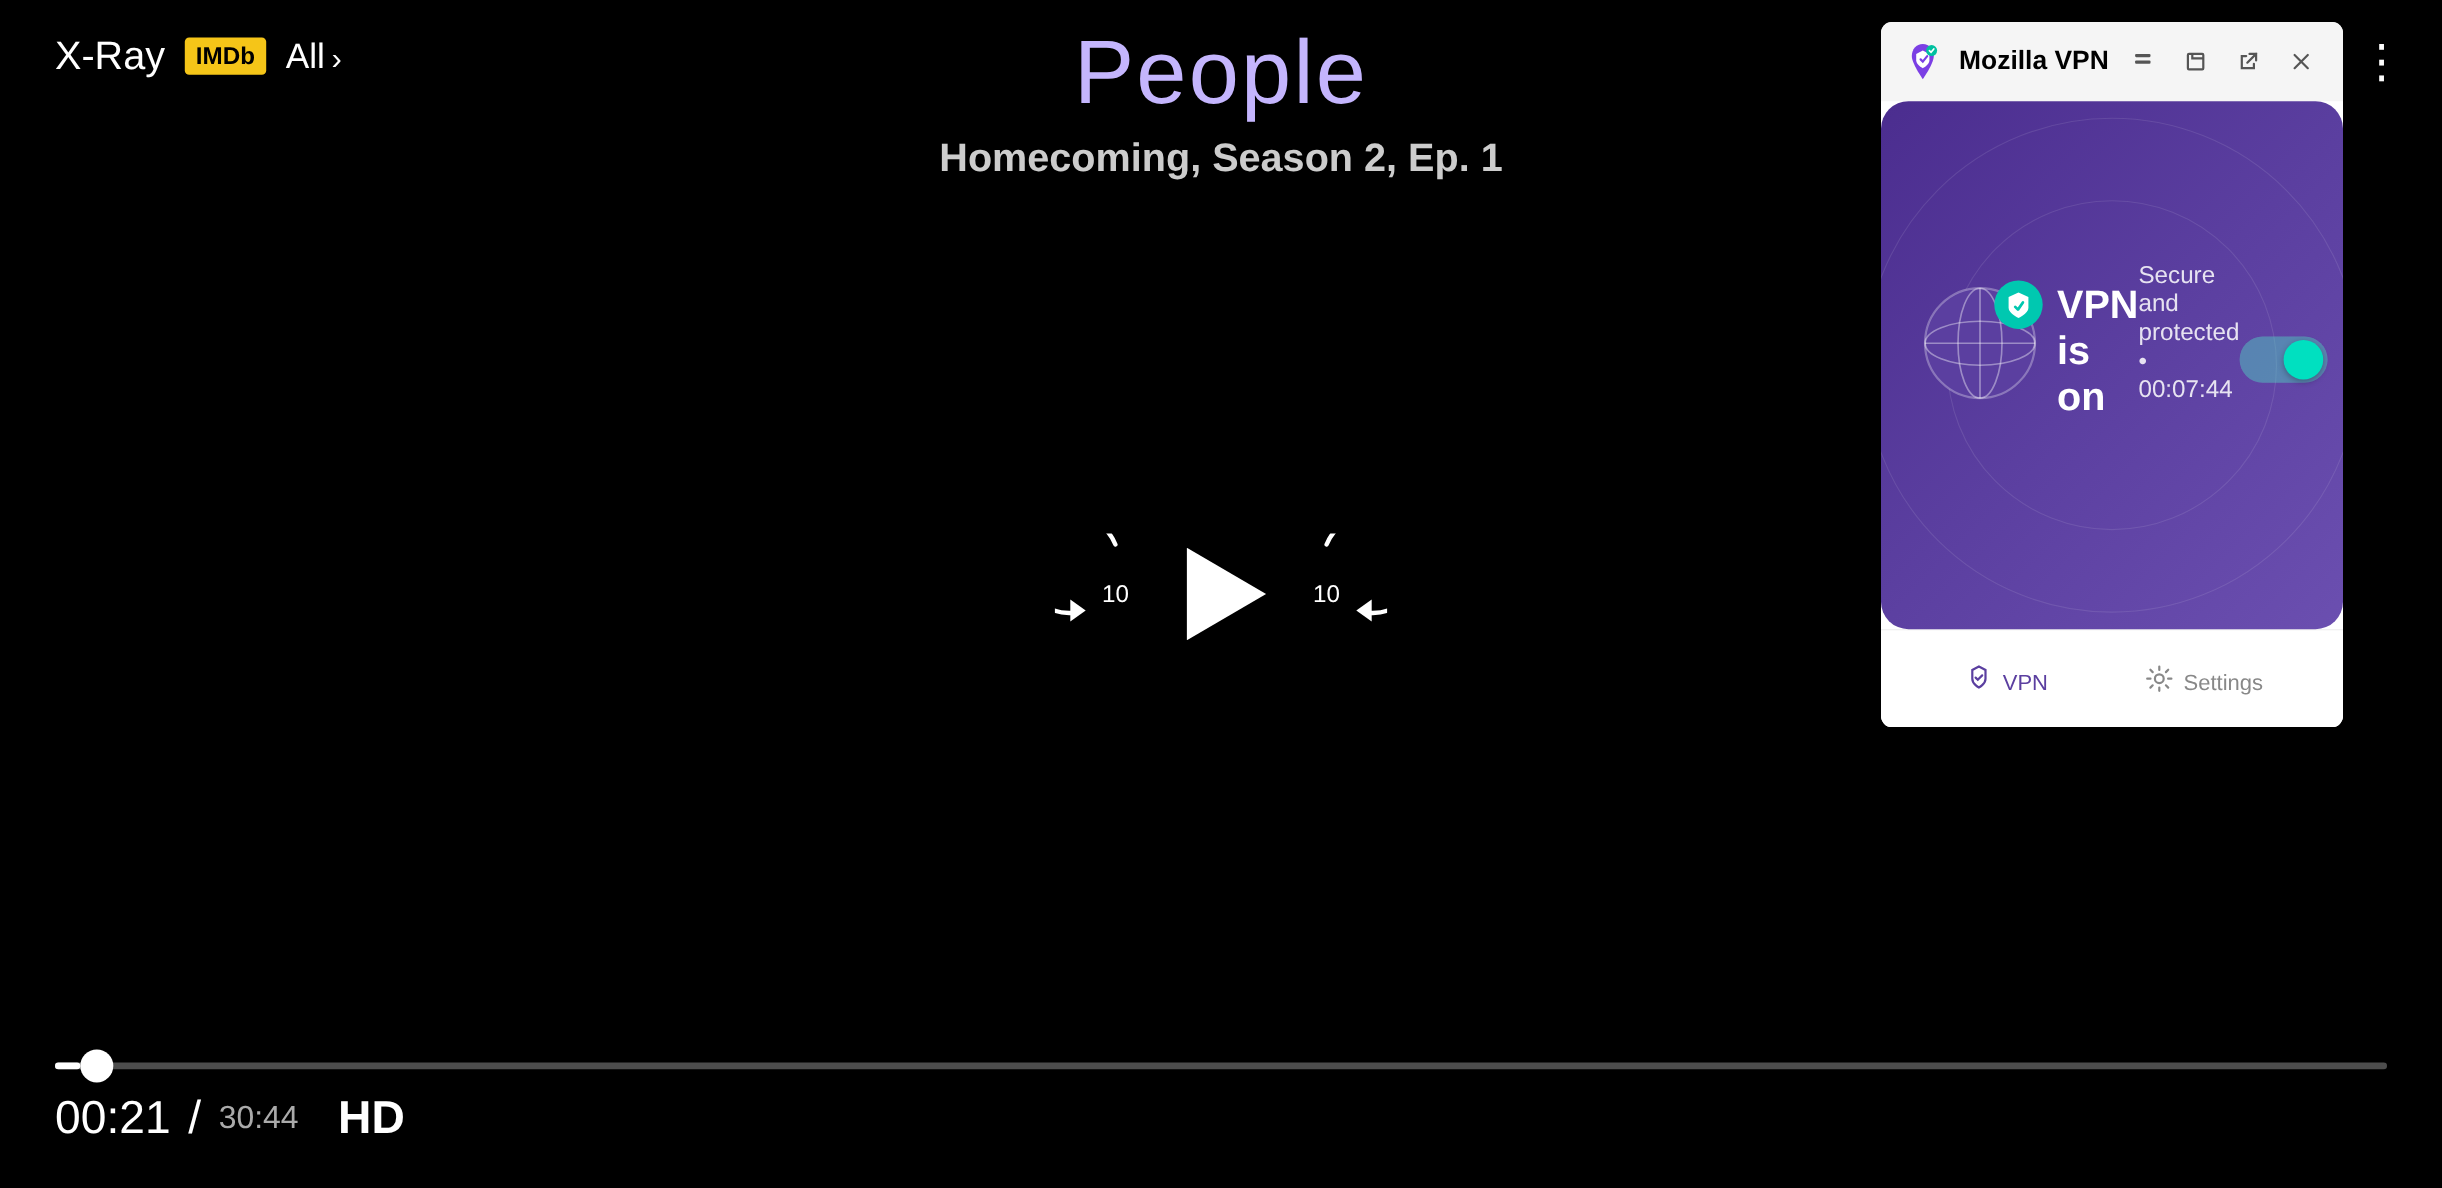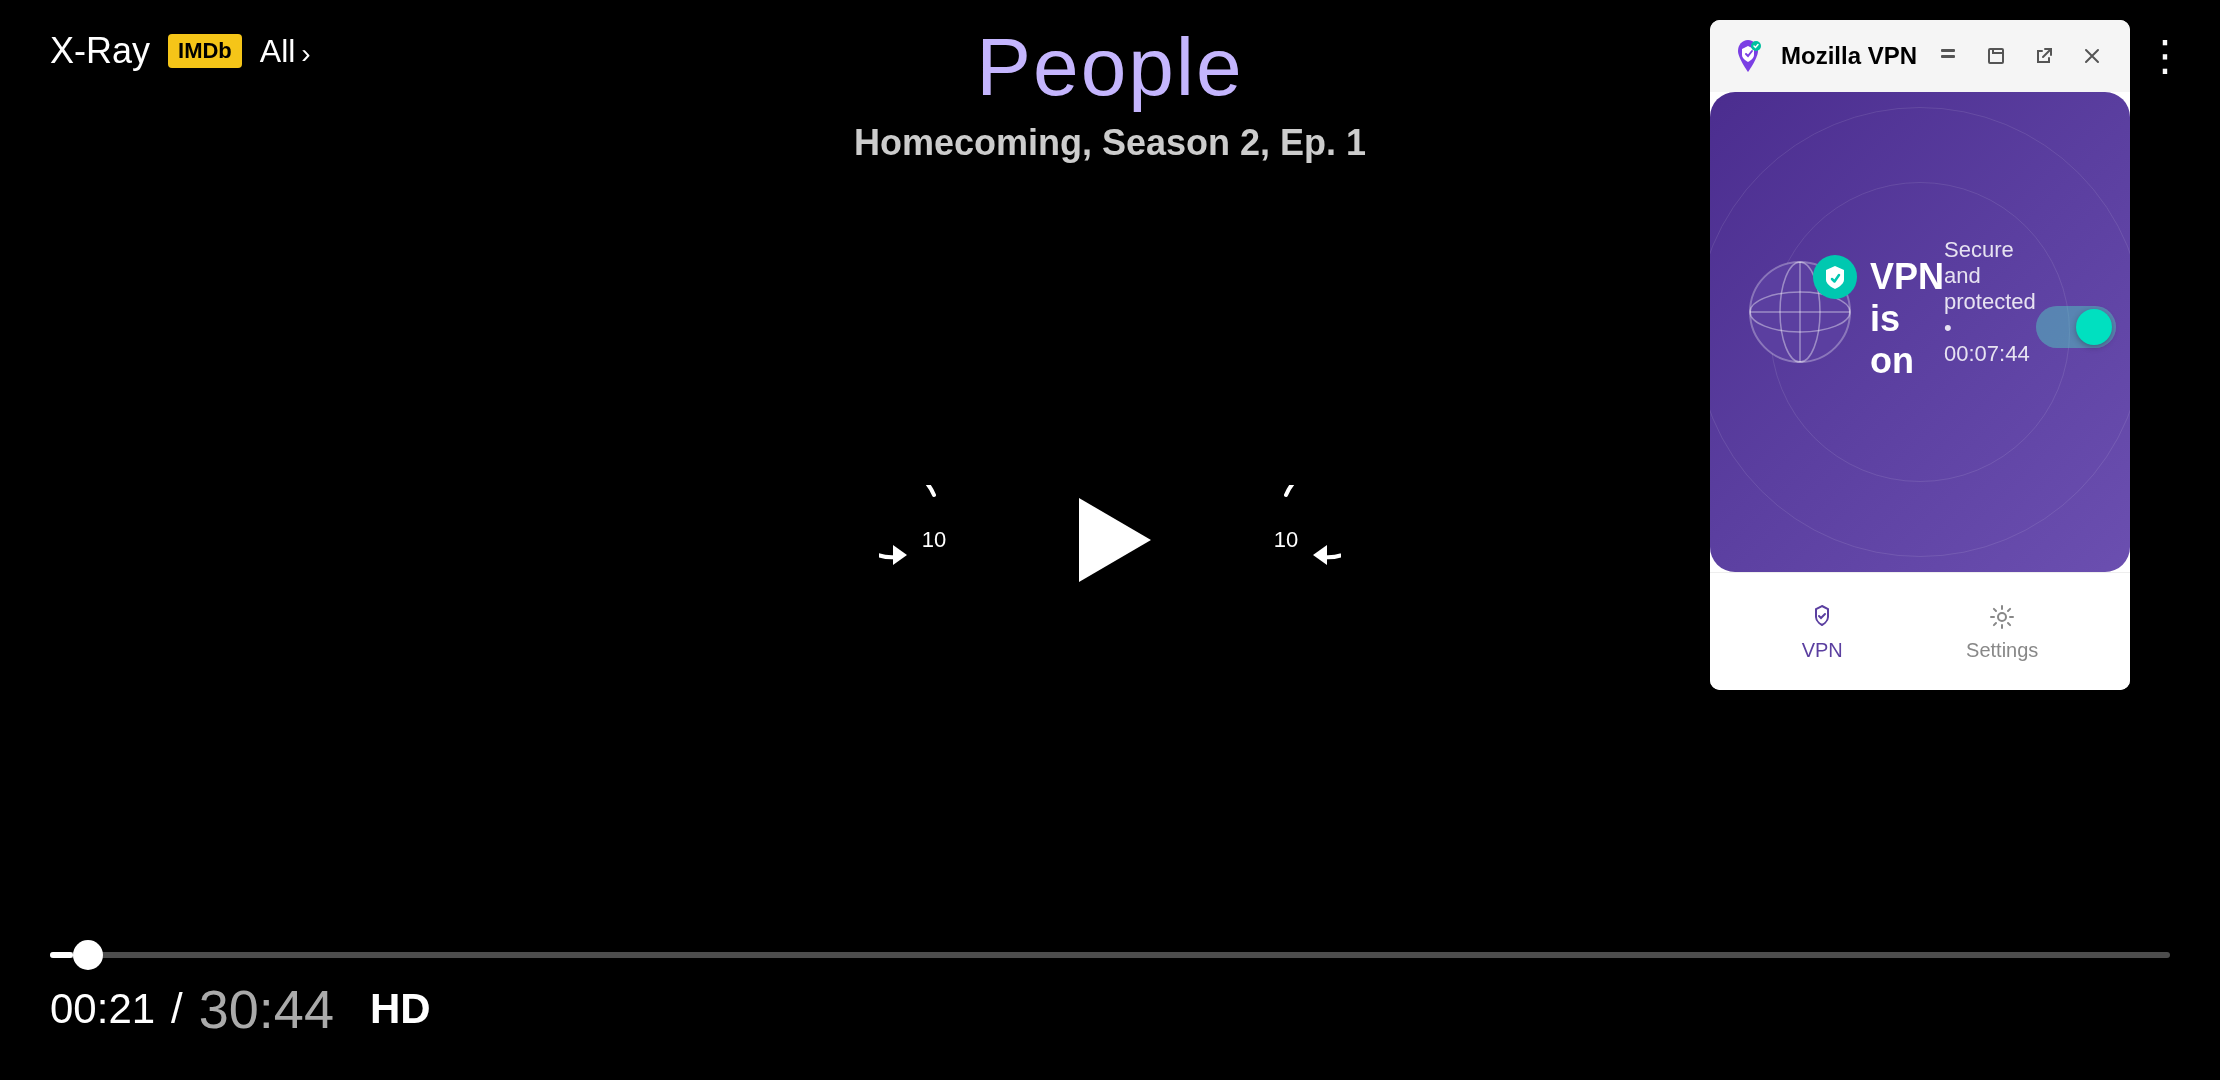--- a/index.html
+++ b/index.html
@@ -87,21 +87,20 @@
     }
 
     
     #controls-area {
       position: absolute;
       top: 50%;
       left: 50%;
       transform: translate(-50%, -50%);
       display: flex;
       align-items: center;
-      gap: 80px;
       z-index: 10;
     }
 
     
     .circle-icon {
       width: 110px;
       height: 110px;
       position: relative;
     }
 
@@ -168,21 +167,21 @@
       font-weight: 400;
     }
 
     #time-separator {
       color: #fff;
       font-size: 42px;
     }
 
     #total-time {
       color: #aaa;
-      font-size: 54px;
+      font-size: 29px;
       font-weight: 400;
     }
 
     #hd-badge {
       color: #fff;
       font-size: 42px;
       font-weight: 700;
       margin-left: 20px;
     }
 
@@ -340,22 +339,22 @@
     #vpn-panel-footer {
       background: #fff;
       padding: 20px 30px;
       display: flex;
       justify-content: space-around;
       border-top: 1px solid #eee;
     }
 
     .footer-tab {
       display: flex;
-      flex-direction: column;
-      align-items: center;
+      flex-direction: row;
+      align-items: flex-end;
       gap: 6px;
       cursor: pointer;
       padding: 8px 20px;
     }
 
     .footer-tab-label {
       font-size: 20px;
       color: #888;
     }
 

